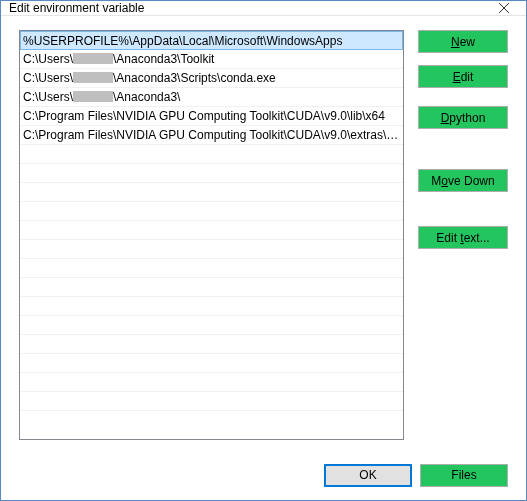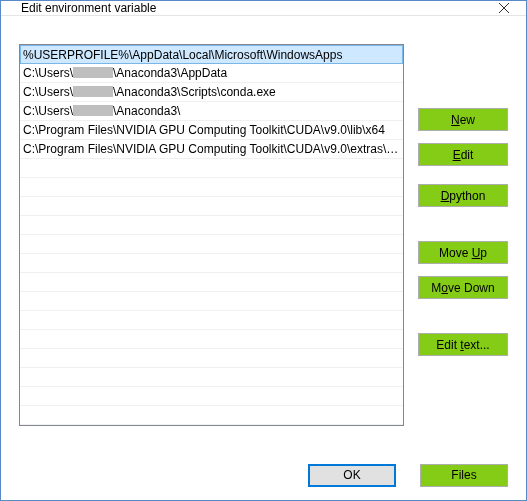--- a/index.html
+++ b/index.html
@@ -13,37 +13,36 @@
   .window {
     width: 527px; height: 501px;
     border: 1px solid #5a8ac6;
     background: #fff;
     display: flex; flex-direction: column;
     position: relative;
   }
   .titlebar {
     height: 15px;
     display: flex; align-items: center;
-    padding-left: 20px;
+    padding-left: 8px;
     border-bottom: 1px solid #e5e5e5;
     background: #fff;
   }
   .titlebar-title { flex: 1; font-size: 12px; }
   .titlebar-close {
     width: 45px; height: 29px;
     display: flex; align-items: center; justify-content: center;
     color: #333;
   }
   .titlebar-close svg { width: 10px; height: 10px; }
   .content {
     flex: 1;
     display: flex;
     padding: 14px 18px 10px 18px;
     gap: 14px;
-    align-items: center;
   }
   .listbox {
     flex: 1;
     border: 1px solid #828790;
     background: #fff;
     overflow: hidden;
     display: flex; flex-direction: column;
   }
   .list-row {
     height: 19px; line-height: 19px;
@@ -65,34 +64,34 @@
     width: 40px; height: 11px;
     background: #bfbfbf;
     vertical-align: -1px;
   }
   .side-buttons {
     width: 90px;
     display: flex; flex-direction: column;
   }
   .btn {
     height: 23px;
-    background: #84cc16;
+    background: #22c55e;
     border: 1px solid #adadad;
     font-family: inherit; font-size: 12px;
     margin-bottom: 6px;
     display: flex; align-items: center; justify-content: center;
     padding: 0;
   }
   .btn .u { text-decoration: underline; }
   .gap-small { height: 28px; }
   .footer {
     height: 50px;
     display: flex; align-items: center; justify-content: flex-end;
     padding: 0 18px 0 0;
-    gap: 24px;
+    gap: 8px;
   }
   .footer .btn { width: 88px; margin-bottom: 0; }
   .footer .btn.default {
     border: 2px solid #0078d7;
     background: #e1e1e1;
   }
 </style>
 </head>
 <body>
 
@@ -103,21 +102,21 @@
       <svg viewBox="0 0 10 10">
         <line x1="0" y1="0" x2="10" y2="10" stroke="#333" stroke-width="1"></line>
         <line x1="10" y1="0" x2="0" y2="10" stroke="#333" stroke-width="1"></line>
       </svg>
     </div>
   </div>
 
   <div class="content">
     <div class="listbox" id="listbox">
         <div class="list-row selected">%USERPROFILE%\AppData\Local\Microsoft\WindowsApps</div>
-        <div class="list-row"><span>C:\Users\</span><span class="redact"></span><span>\Anaconda3\AppData</span></div>
+        <div class="list-row"><span>C:\Users\</span><span class="redact"></span><span>\Anaconda3\Toolkit</span></div>
         <div class="list-row"><span>C:\Users\</span><span class="redact"></span><span>\Anaconda3\Scripts\conda.exe</span></div>
         <div class="list-row"><span>C:\Users\</span><span class="redact"></span><span>\Anaconda3\</span></div>
         <div class="list-row">C:\Program Files\NVIDIA GPU Computing Toolkit\CUDA\v9.0\lib\x64</div>
         <div class="list-row">C:\Program Files\NVIDIA GPU Computing Toolkit\CUDA\v9.0\extras\C...</div>
         <div class="list-row"></div>
         <div class="list-row"></div>
         <div class="list-row"></div>
         <div class="list-row"></div>
         <div class="list-row"></div>
         <div class="list-row"></div>
@@ -138,23 +137,20 @@
       <div style="height:6px"></div>
       <button class="btn">
           <span><span class="u">E</span><span>dit</span></span>
         </button>
       <div style="height:6px"></div>
       <div style="height:6px"></div>
       <button class="btn">
           <span><span class="u">D</span><span>python</span></span>
         </button>
       <div class="gap-small"></div>
-      <button class="btn">
-          <span>Move <span class="u">U</span>p</span>
-        </button>
       <div style="height:6px"></div>
       <button class="btn">
           <span>M<span class="u">o</span>ve Down</span>
         </button>
       <div class="gap-small"></div>
       <button class="btn">
           <span>Edit <span class="u">t</span>ext...</span>
         </button>
     </div>
   </div>

